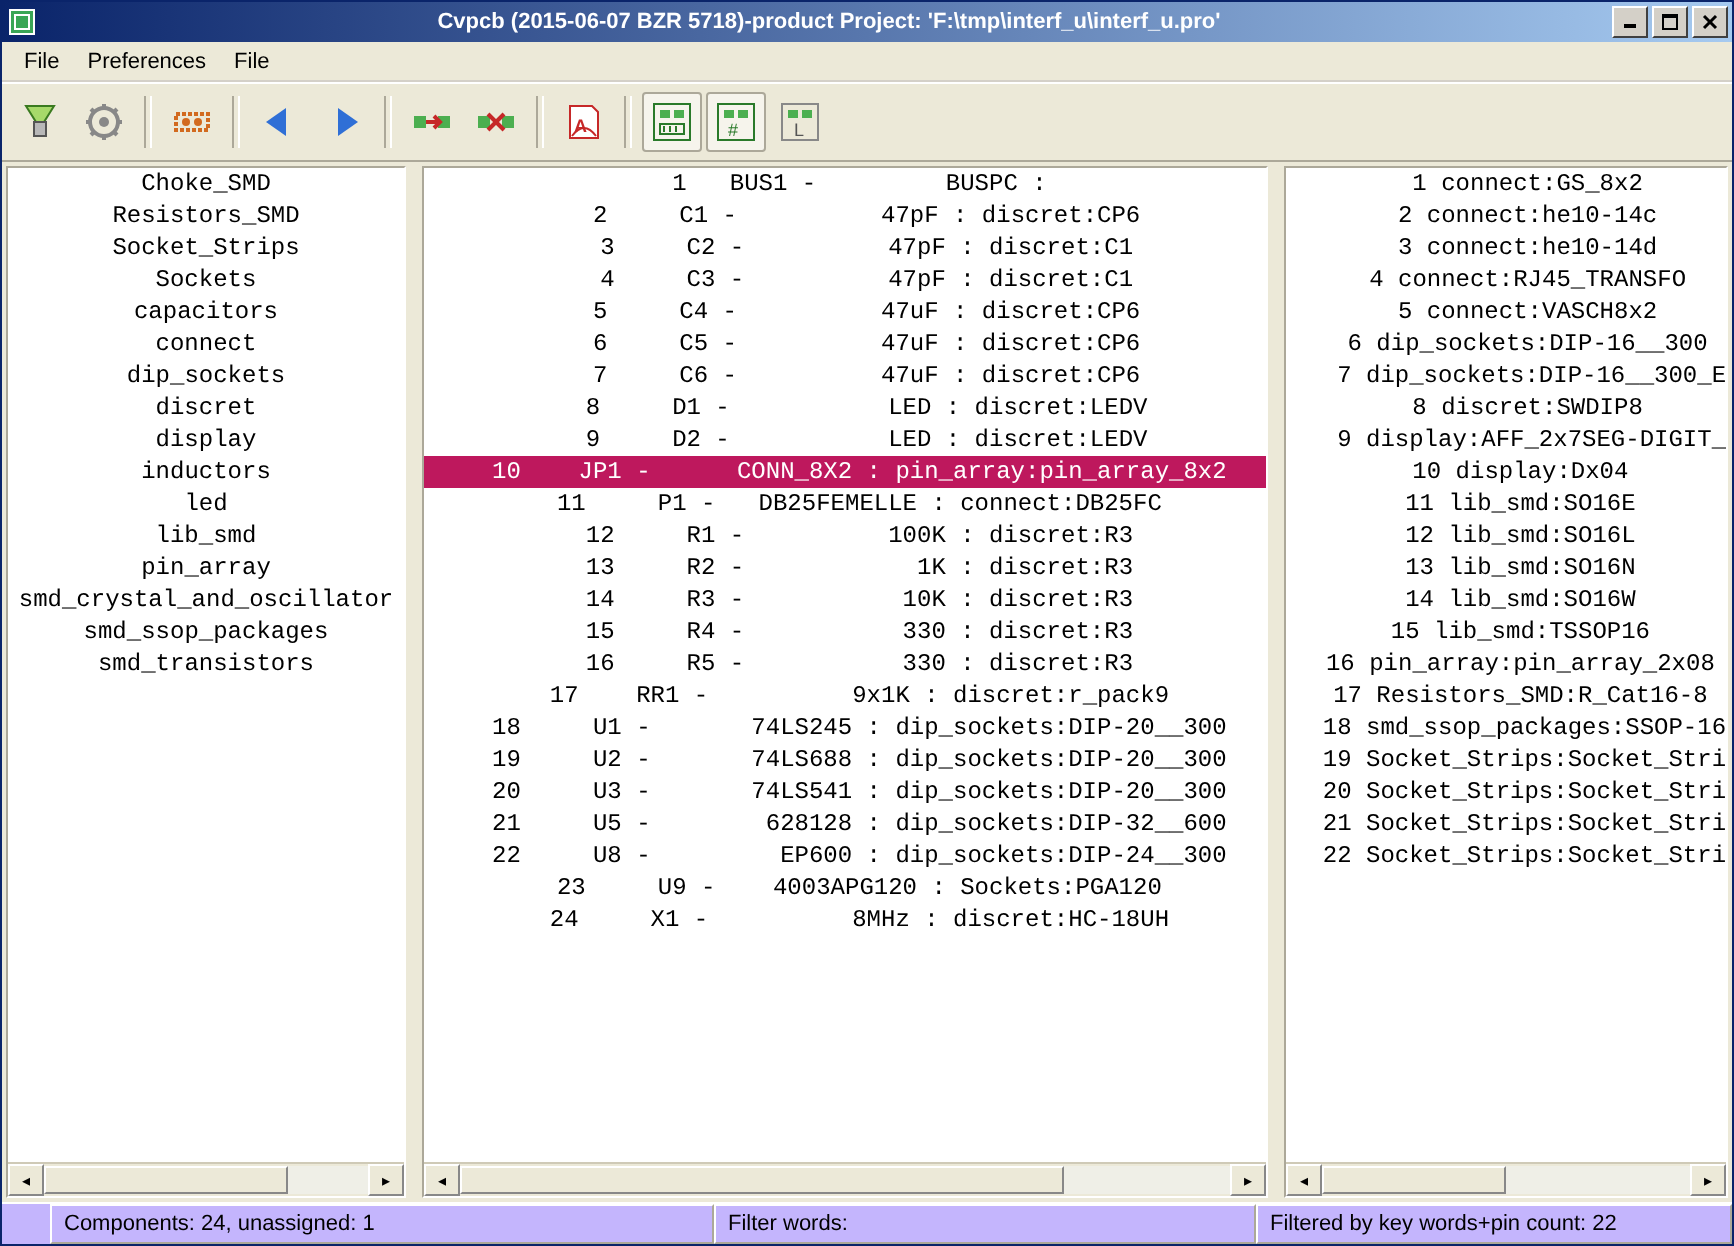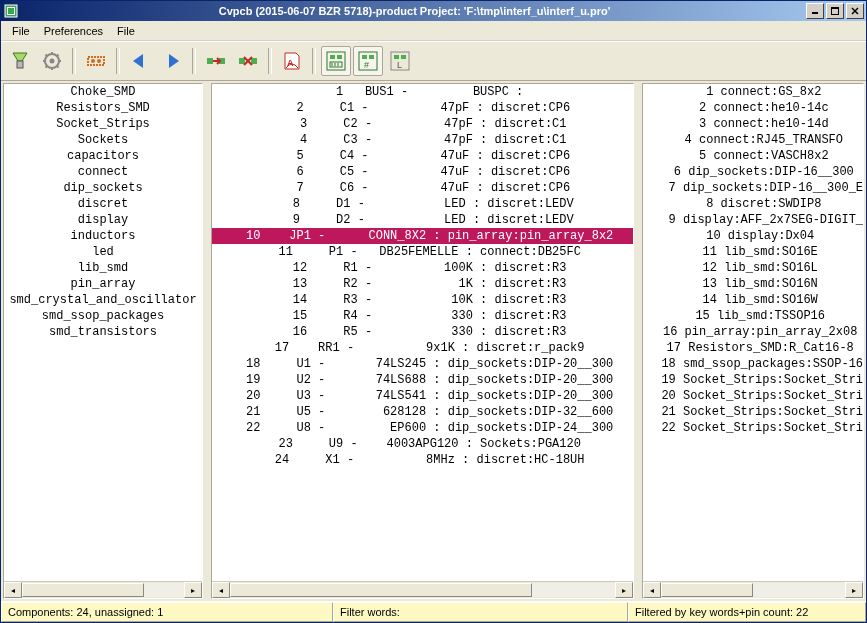--- a/index.html
+++ b/index.html
@@ -113,23 +113,24 @@
   }
   .sb-btn {
     width:16px;height:14px;background:#ece9d8;
     border:1px solid #fff;border-right-color:#888;border-bottom-color:#888;
     display:flex;align-items:center;justify-content:center;font-size:8px;color:#000;
   }
   .sb-track{flex:1;height:14px;background:#efefe7;position:relative;}
   .sb-thumb{position:absolute;left:0;top:0;height:12px;width:40px;background:#ece9d8;border:1px solid #fff;border-right-color:#888;border-bottom-color:#888;}
   .statusbar {
     height: 20px;
-    background:#fef9c3;
+    background:#c4b5fd;
     border-top:1px solid #fff;
     display:flex;
+    padding-left:24px;
   }
   .status-cell {
     border:1px solid #aca899;
     border-top-color:#fff;border-left-color:#fff;
     padding: 2px 6px;
     display:flex;align-items:center;
     white-space:nowrap;overflow:hidden;
   }
   .status-cell.s1{width:318px;}
   .status-cell.s2{flex:1;}

